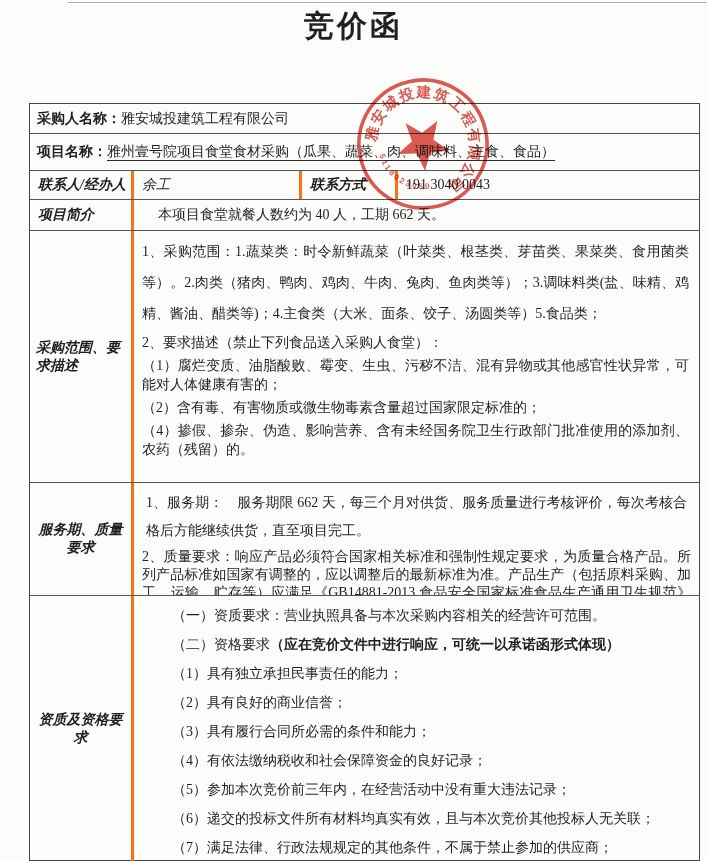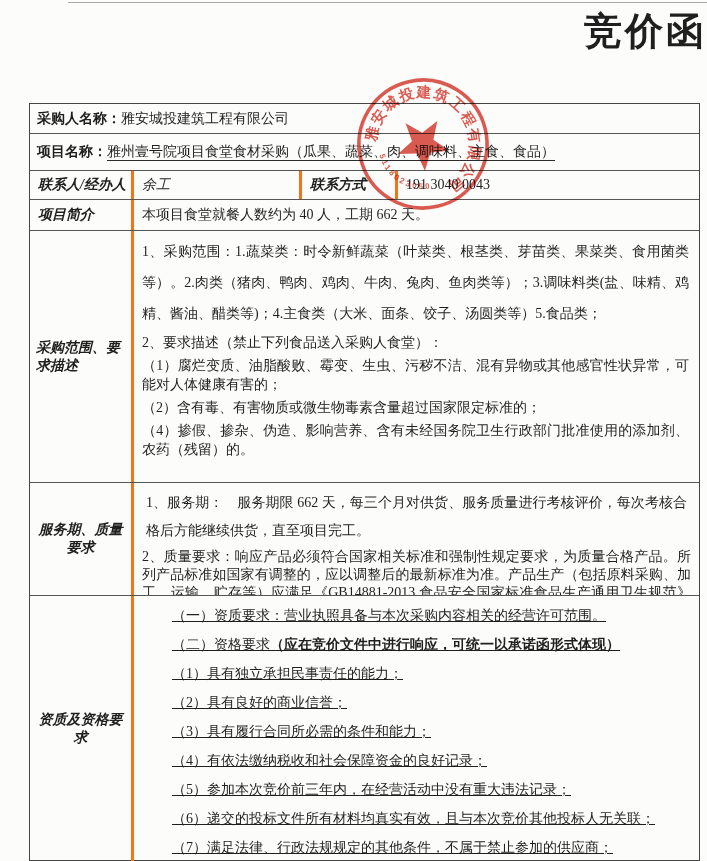--- a/index.html
+++ b/index.html
@@ -8,21 +8,21 @@
     position:relative; width:707px; height:861px; overflow:hidden;
     background:#fcfcfa; color:#1f1f1f;
     font-family:"Liberation Serif","DejaVu Serif",serif;
   }
   .scan-line-top{
     position:absolute; top:2px; left:68px; width:639px; height:1px;
     background:#8f8f8f; opacity:.75;
   }
   .doc-title{
     position:absolute; top:6px; left:0; width:100%;
-    text-align:right; font-size:38px; font-weight:bold; letter-spacing:3px;
+    text-align:center; font-size:30px; font-weight:bold; letter-spacing:3px;
   }
   .intro{
     position:absolute; top:44px; left:30px; width:671px;
     font-size:15px; line-height:23.5px; text-align:justify; text-indent:56px;
   }
   .u{border-bottom:1px solid #2b2b2b; padding-bottom:1px;}
   .bid-table{
     position:absolute; top:103px; left:29px; width:671px; height:758px;
     border:1.5px solid #454545; box-sizing:border-box;
     font-size:14px;
@@ -51,21 +51,21 @@
   .r5{height:252px;}
   .r5 .content-col{padding:5px 10px 0 8px;}
   .r5 .range-text{margin:0; line-height:31px; text-align:justify;}
   .r5 .desc-heading{margin:4px 0 0 0; line-height:19px;}
   .r5 .forbidden-item{margin:4px 0 0 0; line-height:19px; text-align:justify;}
   .r6{height:113px;}
   .r6 .content-col{padding:2px 8px 0 8px;}
   .r6 .service-period{margin:4px; line-height:27.5px; text-align:justify;}
   .r6 .quality{margin:1px 0 0 0; line-height:17.8px; text-align:justify;}
   .r7{height:267px;}
-  .r7 .content-col{padding:5px 10px 12px 38px;text-decoration:underline;}
+  .r7 .content-col{padding:5px 10px 12px 38px;}
   .r7 .qual-item{margin:0; line-height:29px;}
   .seal{
     position:absolute; left:338px; top:59px; width:170px; height:170px;
     opacity:.82; mix-blend-mode:multiply; pointer-events:none;
   }
   .seal text{font-family:"Liberation Sans","DejaVu Sans",sans-serif; font-weight:bold;}
 </style>
 </head>
 <body>
 
@@ -88,21 +88,21 @@
 
     <div class="trow r3">
       <div class="cell vline c-person-label lbl">联系人/经办人</div>
       <div class="cell vline c-person-value">余工</div>
       <div class="cell vline c-method-label lbl">联系方式</div>
       <div class="cell c-method-value">191 3040 0043</div>
     </div>
 
     <div class="trow r4">
       <div class="cell vline c-person-label lbl">项目简介</div>
-      <div class="cell c-method-value" style="flex:1;">本项目食堂就餐人数约为 40 人，工期 662 天。</div>
+      <div class="cell c-method-value" style="flex:1;margin-left:16px;">本项目食堂就餐人数约为 40 人，工期 662 天。</div>
     </div>
 
     <div class="trow r5">
       <div class="cell vline label-col midleft lbl">采购范围、要求描述</div>
       <div class="cell content-col">
         <p class="range-text">1、采购范围：1.蔬菜类：时令新鲜蔬菜（叶菜类、根茎类、芽苗类、果菜类、食用菌类等）。2.肉类（猪肉、鸭肉、鸡肉、牛肉、兔肉、鱼肉类等）；3.调味料类(盐、味精、鸡精、酱油、醋类等)；4.主食类（大米、面条、饺子、汤圆类等）5.食品类；</p>
         <p class="desc-heading">2、要求描述（禁止下列食品送入采购人食堂）：</p>
         <p class="forbidden-item">（1）腐烂变质、油脂酸败、霉变、生虫、污秽不洁、混有异物或其他感官性状异常，可能对人体健康有害的；</p>
         <p class="forbidden-item">（2）含有毒、有害物质或微生物毒素含量超过国家限定标准的；</p>
         <p class="forbidden-item">（4）掺假、掺杂、伪造、影响营养、含有未经国务院卫生行政部门批准使用的添加剂、农药（残留）的。</p>

